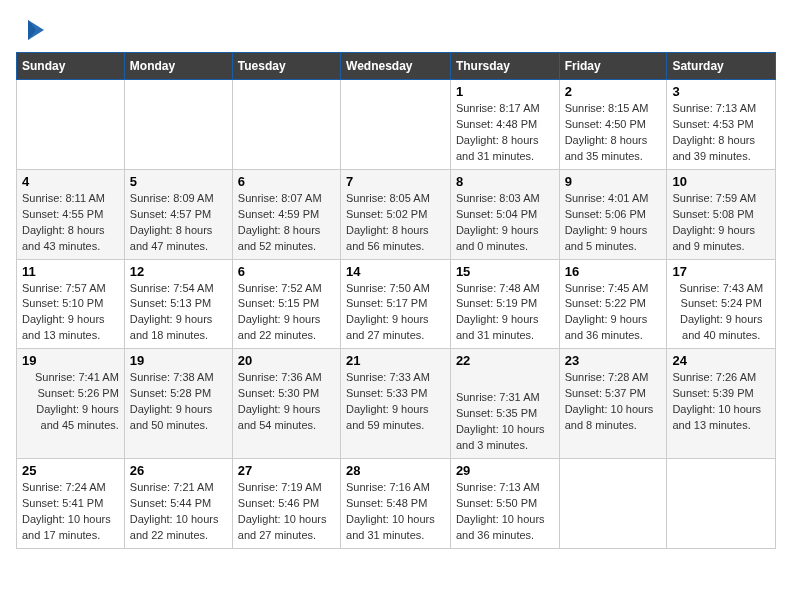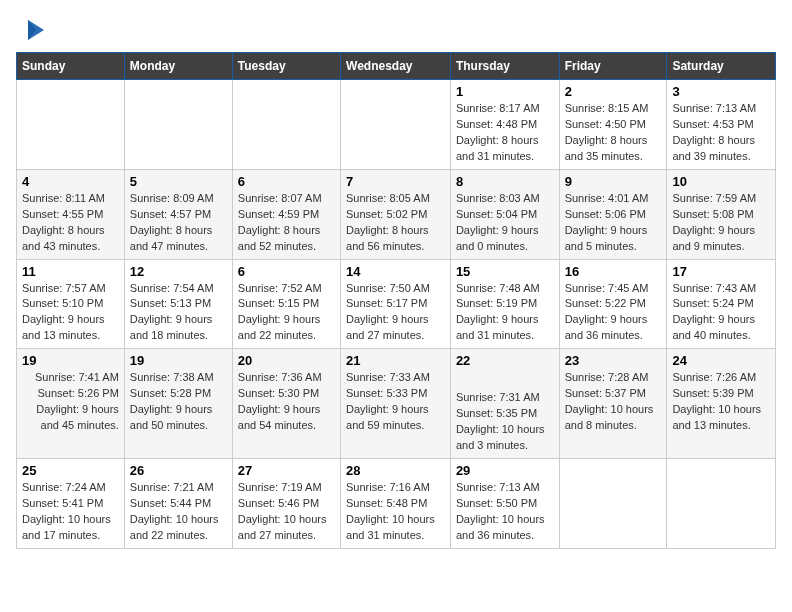--- a/index.html
+++ b/index.html
@@ -231,21 +231,21 @@
         </td>
         <td>
           <span class="day-num">16</span>
           <div class="day-info" style="white-space: pre-line;">Sunrise: 7:45 AM
 Sunset: 5:22 PM
 Daylight: 9 hours
 and 36 minutes.</div>
         </td>
         <td>
           <span class="day-num">17</span>
-          <div class="day-info" style="white-space: pre-line;">Sunrise: 7:43 AM
+          <div class="day-info" style="white-space: pre-line; text-align: center;">Sunrise: 7:43 AM
 Sunset: 5:24 PM
 Daylight: 9 hours
 and 40 minutes.</div>
         </td>
       </tr>
       <tr>
         <td>
           <span class="day-num">19</span>
           <div class="day-info" style="white-space: pre-line; text-align: right;">Sunrise: 7:41 AM
 Sunset: 5:26 PM

